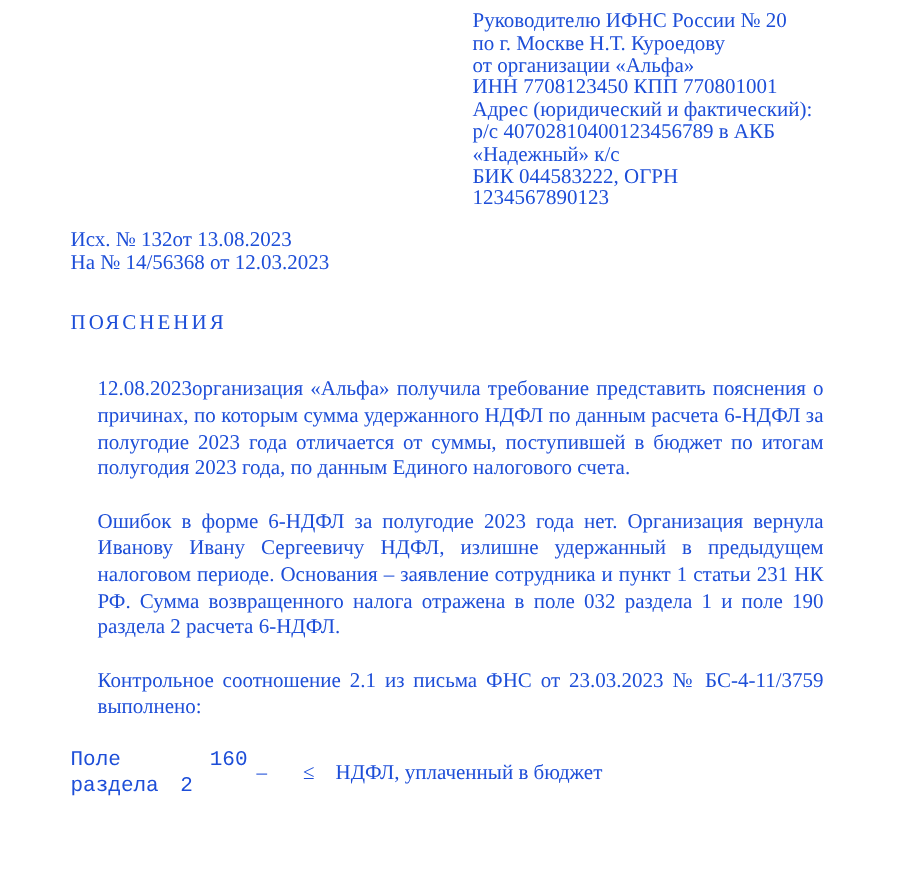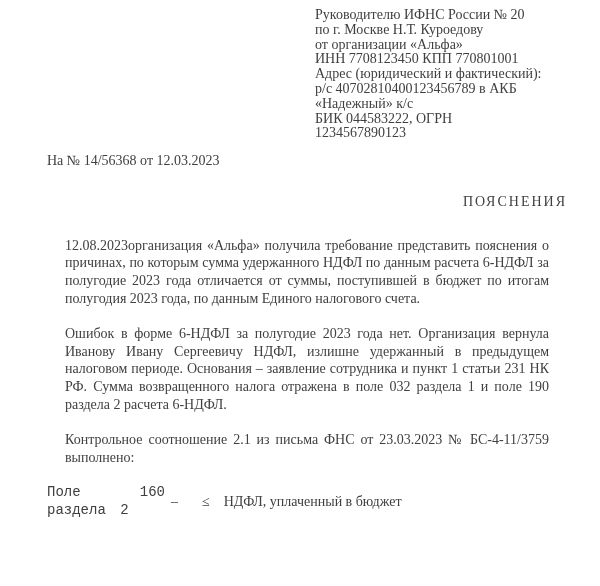--- a/index.html
+++ b/index.html
@@ -2,38 +2,38 @@
 <html><head>
 <meta charset="utf-8">
 <style>
   * { box-sizing: border-box; }
   html, body { margin: 0; padding: 0; background: #ffffff; }
   .page {
     position: relative;
     width: 600px;
     height: 586px;
     background: #ffffff;
-    color: #404040;
+    color: #1d4ed8;
     font-family: "Liberation Serif", "DejaVu Serif", serif;
     font-size: 14px;
     padding: 8px 33px 0 47px;
     overflow: hidden;
   }
   .recipient {
     margin-left: 268px;
     line-height: 14.8px;
   }
   .recipient div { white-space: nowrap; }
   .ref-block {
     margin-top: 13px;
     line-height: 14.6px;
   }
   .titles {
     margin-top: 25px;
-    text-align: right;
+    text-align: left;
     line-height: 16px;
   }
   .title-main { letter-spacing: 2px; }
   .paragraphs { margin-top: 27px; }
   .paragraphs p {
     margin: 18px;
     text-align: justify;
     line-height: 17.6px;
   }
   .paragraphs p + p { margin-top: 9px; }
@@ -65,20 +65,21 @@
     <div>от организации «Альфа»</div>
     <div>ИНН 7708123450 КПП 770801001</div>
     <div>Адрес (юридический и фактический):</div>
     <div>р/с 40702810400123456789 в АКБ</div>
     <div>«Надежный» к/с</div>
     <div>БИК 044583222, ОГРН</div>
     <div>1234567890123</div>
   </div>
 
   <div class="ref-block">
+    <div>Исх. № 132от 13.08.2023</div>
     <div>На № 14/56368 от 12.03.2023</div>
   </div>
 
   <div class="titles">
     <div class="title-main">ПОЯСНЕНИЯ</div>
   </div>
 
   <div class="paragraphs">
     <p>12.08.2023организация «Альфа» получила требование представить пояснения о причинах, по которым сумма удержанного НДФЛ по данным расчета 6-НДФЛ за полугодие 2023 года отличается от суммы, поступившей в бюджет по итогам полугодия 2023 года, по данным Единого налогового счета.</p>
     <p>Ошибок в форме 6-НДФЛ за полугодие 2023 года нет. Организация вернула Иванову Ивану Сергеевичу НДФЛ, излишне удержанный в предыдущем налоговом периоде. Основания – заявление сотрудника и пункт 1 статьи 231 НК РФ. Сумма возвращенного налога отражена в поле 032 раздела 1 и поле 190 раздела 2 расчета 6-НДФЛ.</p>

